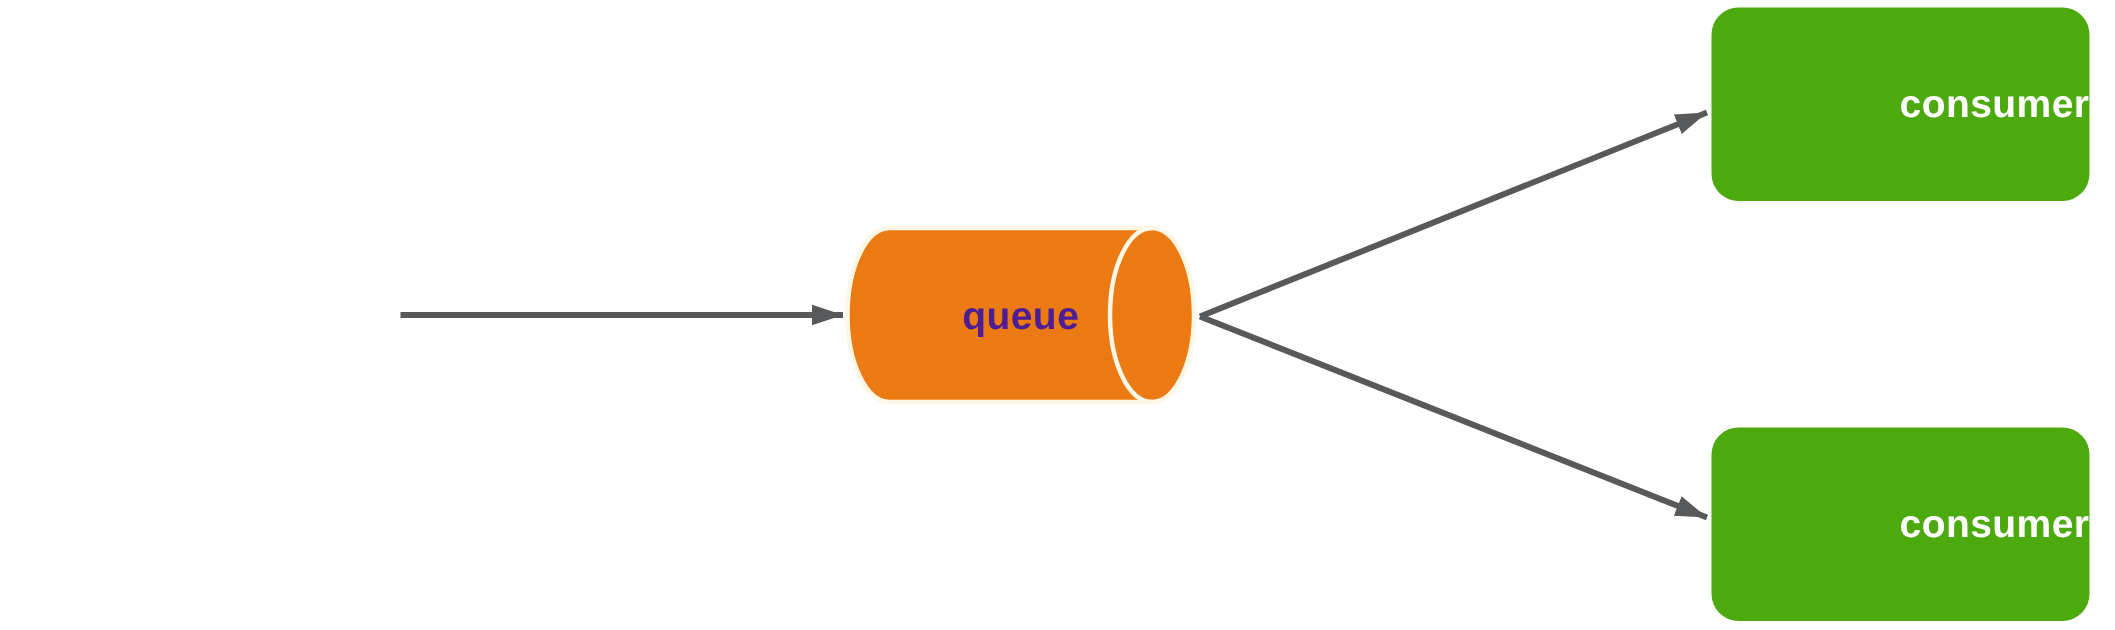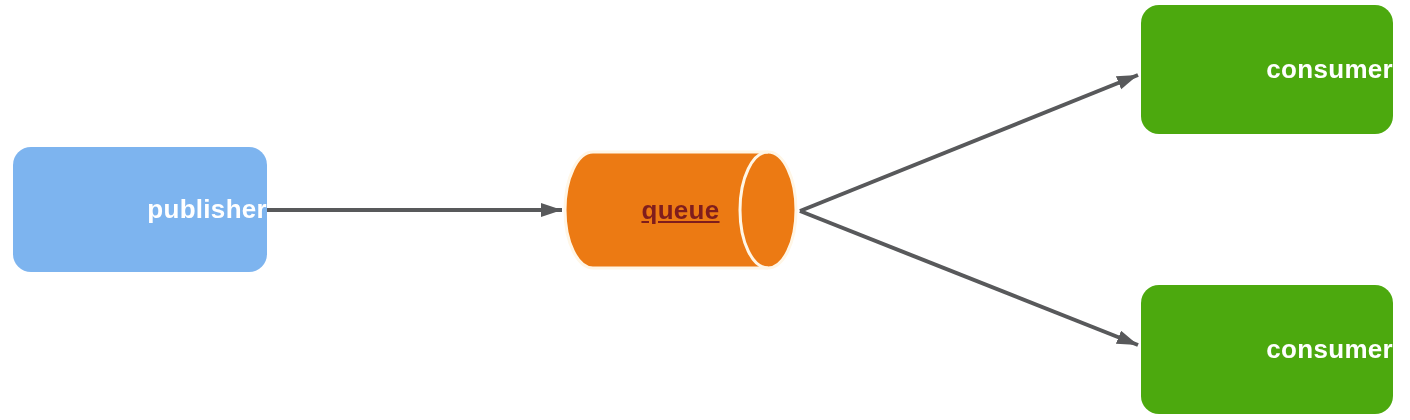--- a/index.html
+++ b/index.html
@@ -83,26 +83,23 @@
     <line x1="800" y1="211" x2="1138" y2="75" stroke-width="4" marker-end="url(#arrowhead)" style="stroke: rgb(88, 89, 91);"></line>
 
     <line x1="800" y1="211" x2="1138" y2="345" stroke-width="4" marker-end="url(#arrowhead)" style="stroke: rgb(88, 89, 91);"></line>
 
     <g>
       <path d="M 593 152 L 768 152 A 28 58 0 0 1 768 268 L 593 268 A 28 58 0 0 1 593 152 Z" stroke-width="3" stroke-linejoin="round" style="fill: rgb(236, 122, 19); stroke: rgb(255, 246, 230);"></path>
       <path d="M 768 152 A 28 58 0 0 0 768 268" fill="none" stroke-width="3" style="stroke: rgb(255, 246, 230);"></path>
     </g>
   </svg>
 
-  <div class="node publisher" style="background-color: rgb(125, 180, 239);">
-    <span class="node-label" style="color: rgb(255, 255, 255);">publisher</span>
-  </div>
 
   <div class="queue-label-box">
-    <span class="node-label" style="color: #7f1d1d; text-decoration: underline;">queue</span>
+    <span class="node-label" style="color: #4c1d95;">queue</span>
   </div>
 
   <div class="node consumer-top" style="background-color: rgb(76, 169, 14);">
     <span class="node-label" style="color: rgb(255, 255, 255);">consumer</span>
   </div>
 
   <div class="node consumer-bottom" style="background-color: rgb(76, 169, 14);">
     <span class="node-label" style="color: rgb(255, 255, 255);">consumer</span>
   </div>
 

